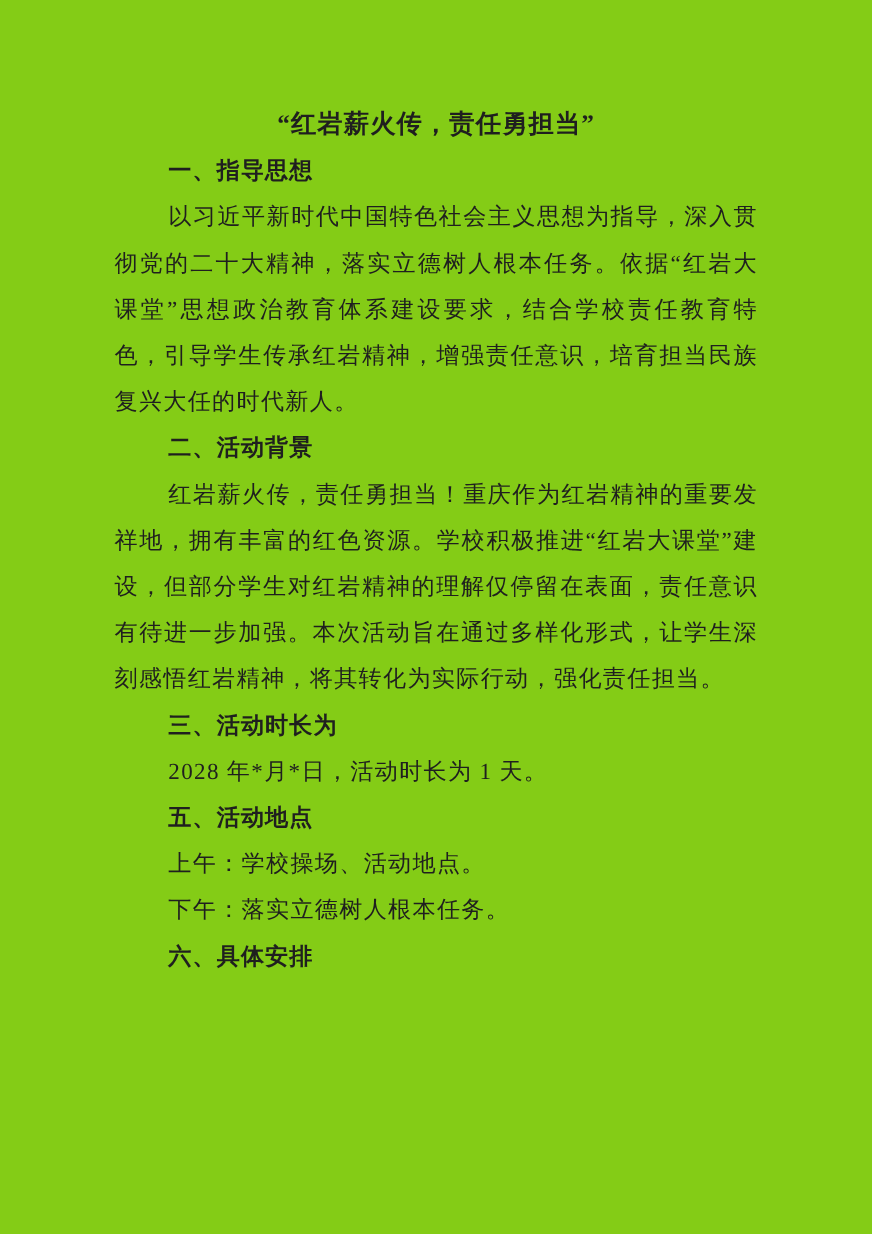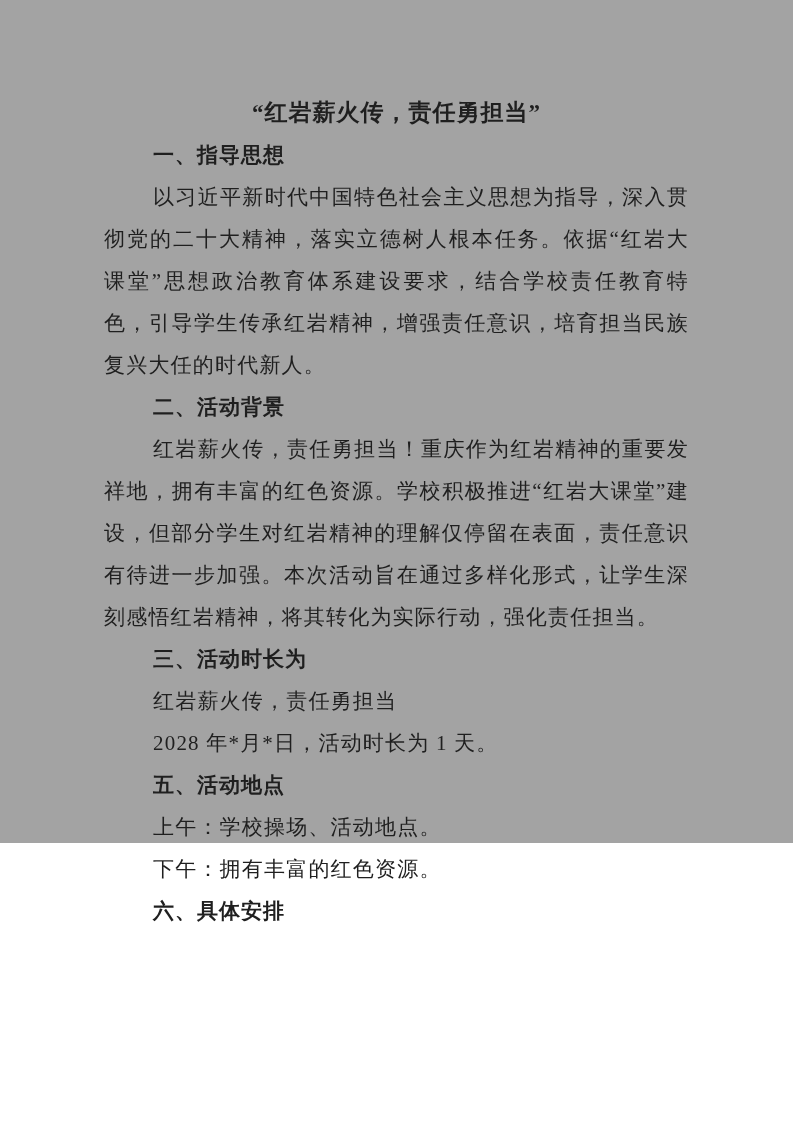--- a/index.html
+++ b/index.html
@@ -8,22 +8,22 @@
     background: #ffffff;
   }
   body {
     width: 793px;
     height: 1122px;
     overflow: hidden;
   }
   .page {
     box-sizing: border-box;
     width: 793px;
-    height: 843px;
-    background: #a3a3a3;
+    height: 1122px;
+    background: #84cc16;
     padding: 92px 104px 0 104px;
     color: #1f1f1f;
     font-family: "Liberation Serif", "DejaVu Serif", serif;
   }
   .doc-title {
     margin: 0;
     font-size: 23px;
     line-height: 42px;
     font-weight: 600;
     text-align: center;
@@ -68,26 +68,25 @@
   <h3 class="sec-heading">一、指导思想</h3>
 
   <p class="para just">以习近平新时代中国特色社会主义思想为指导，深入贯彻党的二十大精神，落实立德树人根本任务。依据“红岩大课堂”思想政治教育体系建设要求，结合学校责任教育特色，引导学生传承红岩精神，增强责任意识，培育担当民族复兴大任的时代新人。</p>
 
   <h3 class="sec-heading">二、活动背景</h3>
 
   <p class="para just">红岩薪火传，责任勇担当！重庆作为红岩精神的重要发祥地，拥有丰富的红色资源。学校积极推进“红岩大课堂”建设，但部分学生对红岩精神的理解仅停留在表面，责任意识有待进一步加强。本次活动旨在通过多样化形式，让学生深刻感悟红岩精神，将其转化为实际行动，强化责任担当。</p>
 
   <h3 class="sec-heading">三、活动时长为</h3>
 
-  <p class="para">红岩薪火传，责任勇担当</p>
 
 
   <p class="para">2028 年*月*日，活动时长为 1 天。</p>
 
   <h3 class="sec-heading">五、活动地点</h3>
 
   <p class="para">上午：学校操场、活动地点。</p>
 
-  <p class="para">下午：拥有丰富的红色资源。</p>
+  <p class="para">下午：落实立德树人根本任务。</p>
 
   <h3 class="sec-heading">六、具体安排</h3>
 
 </div>
 
 </body></html>

